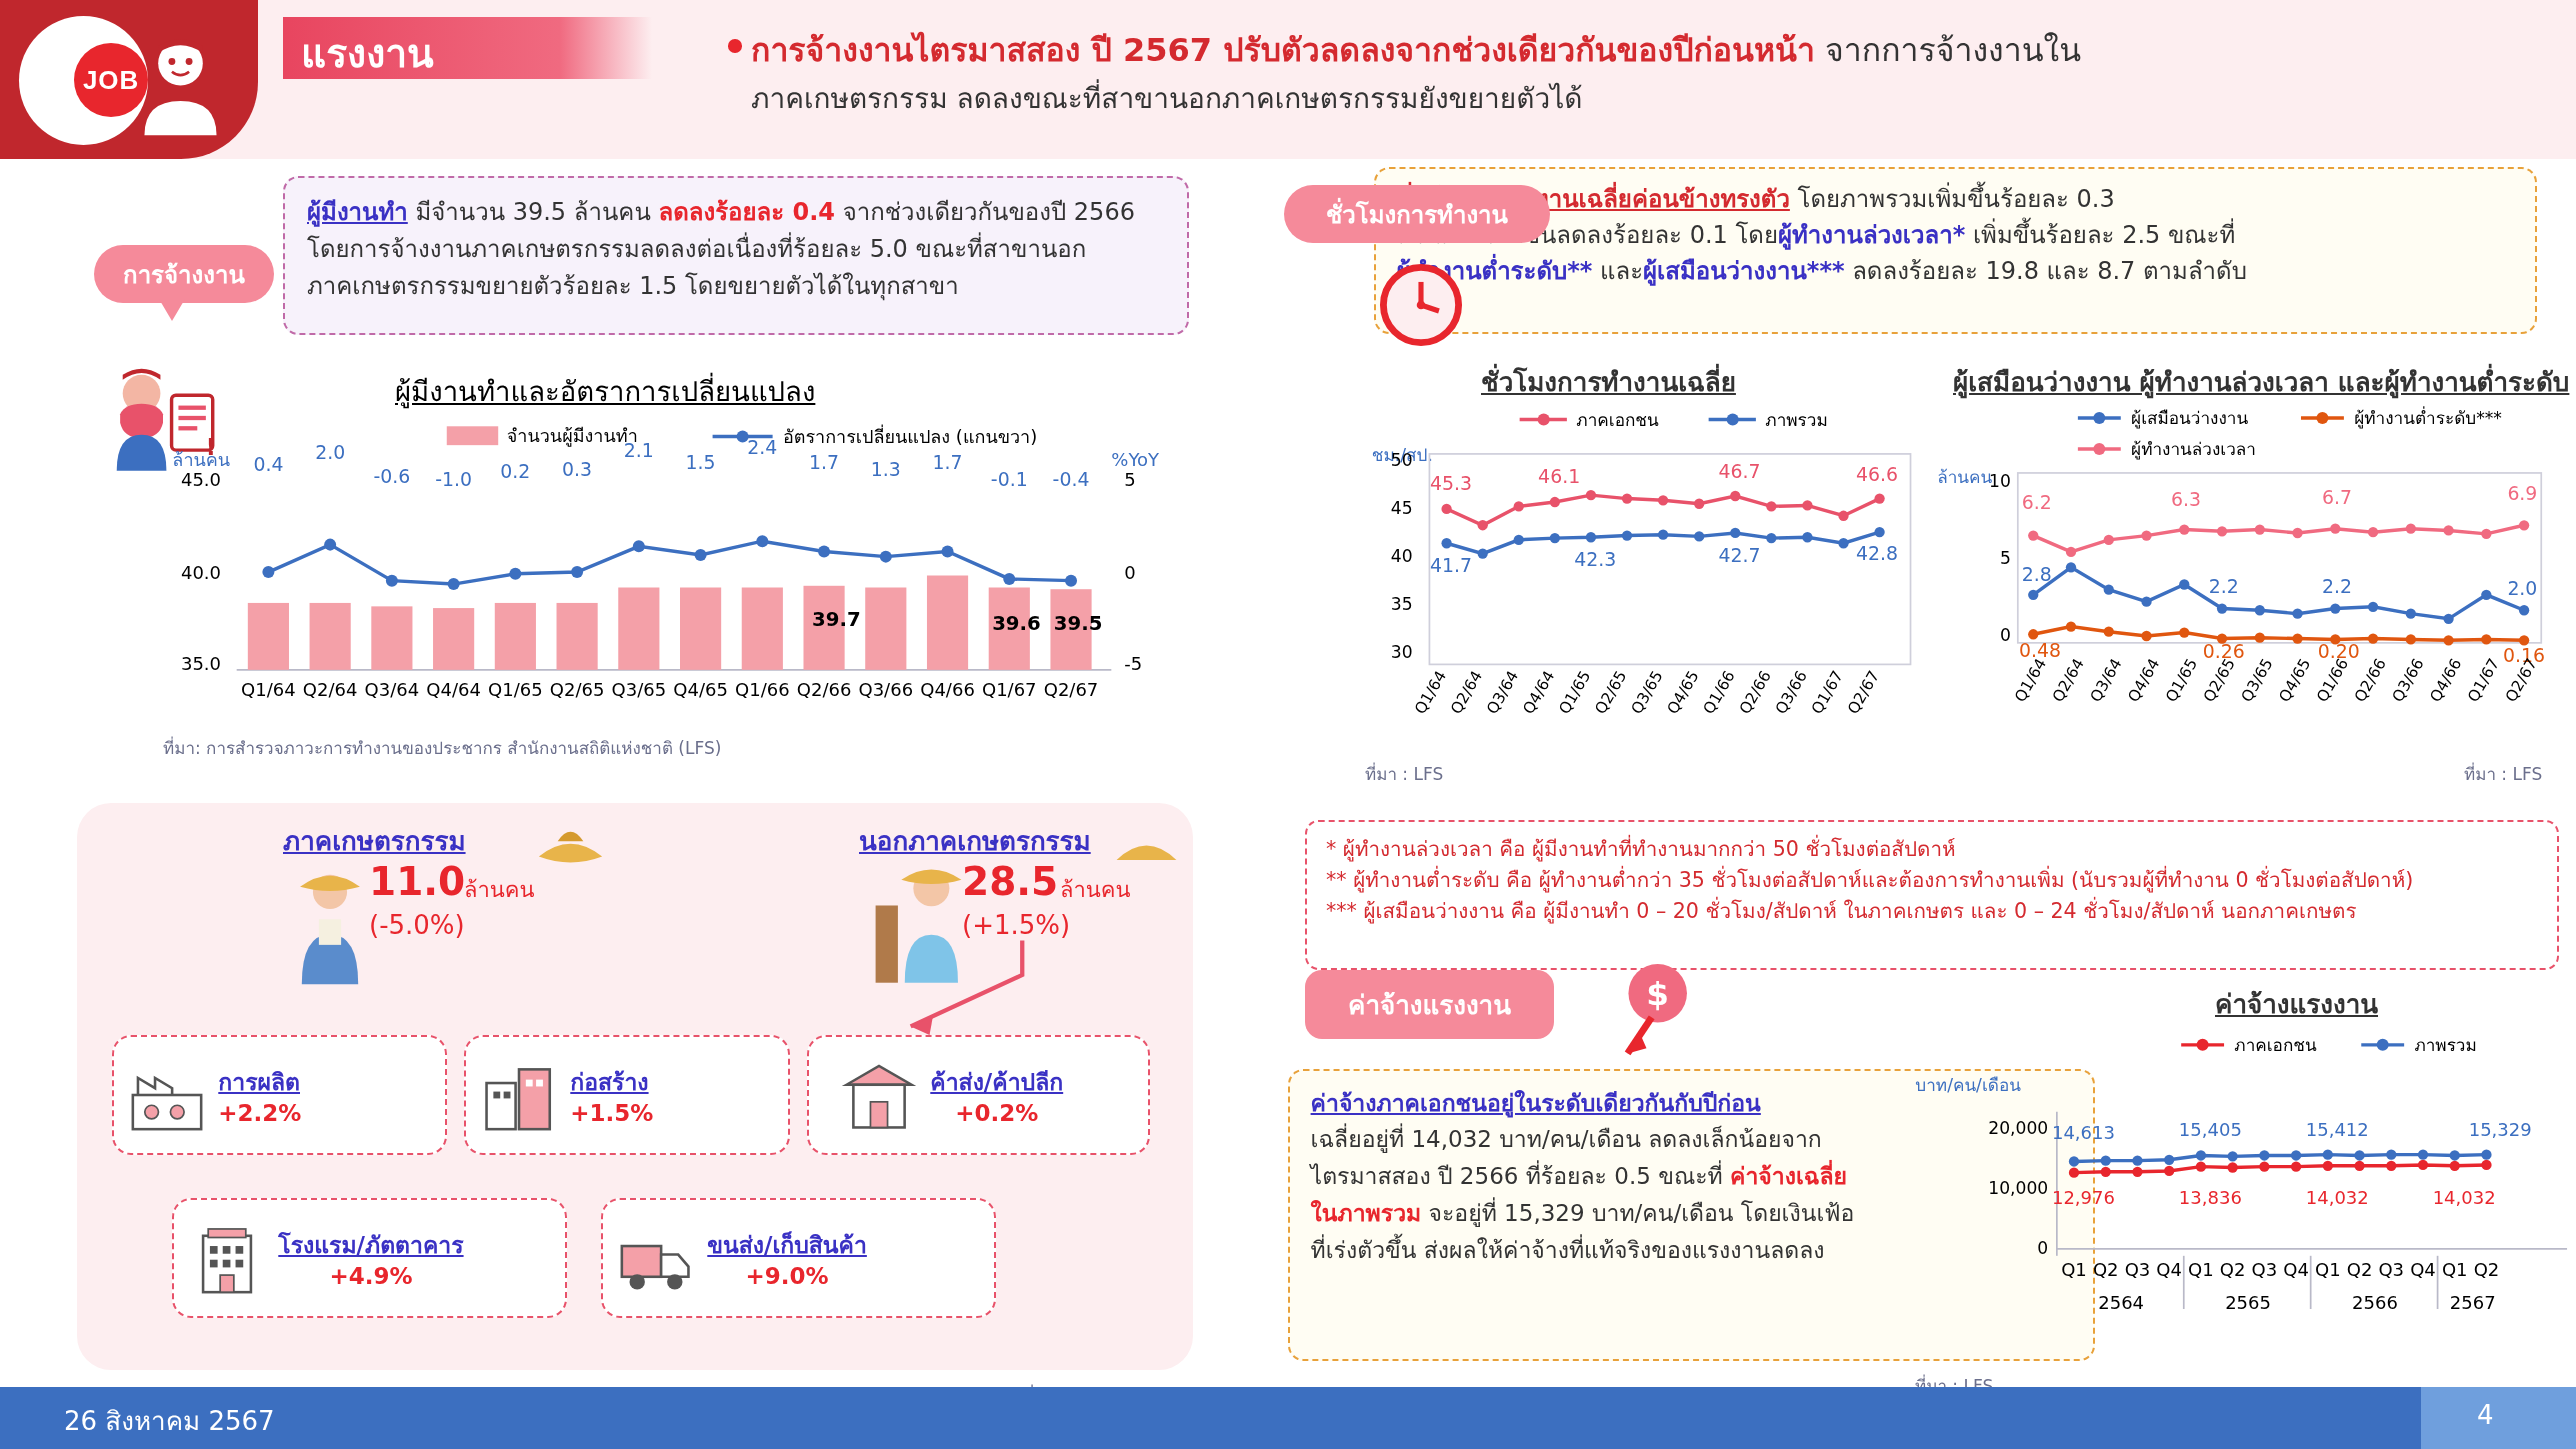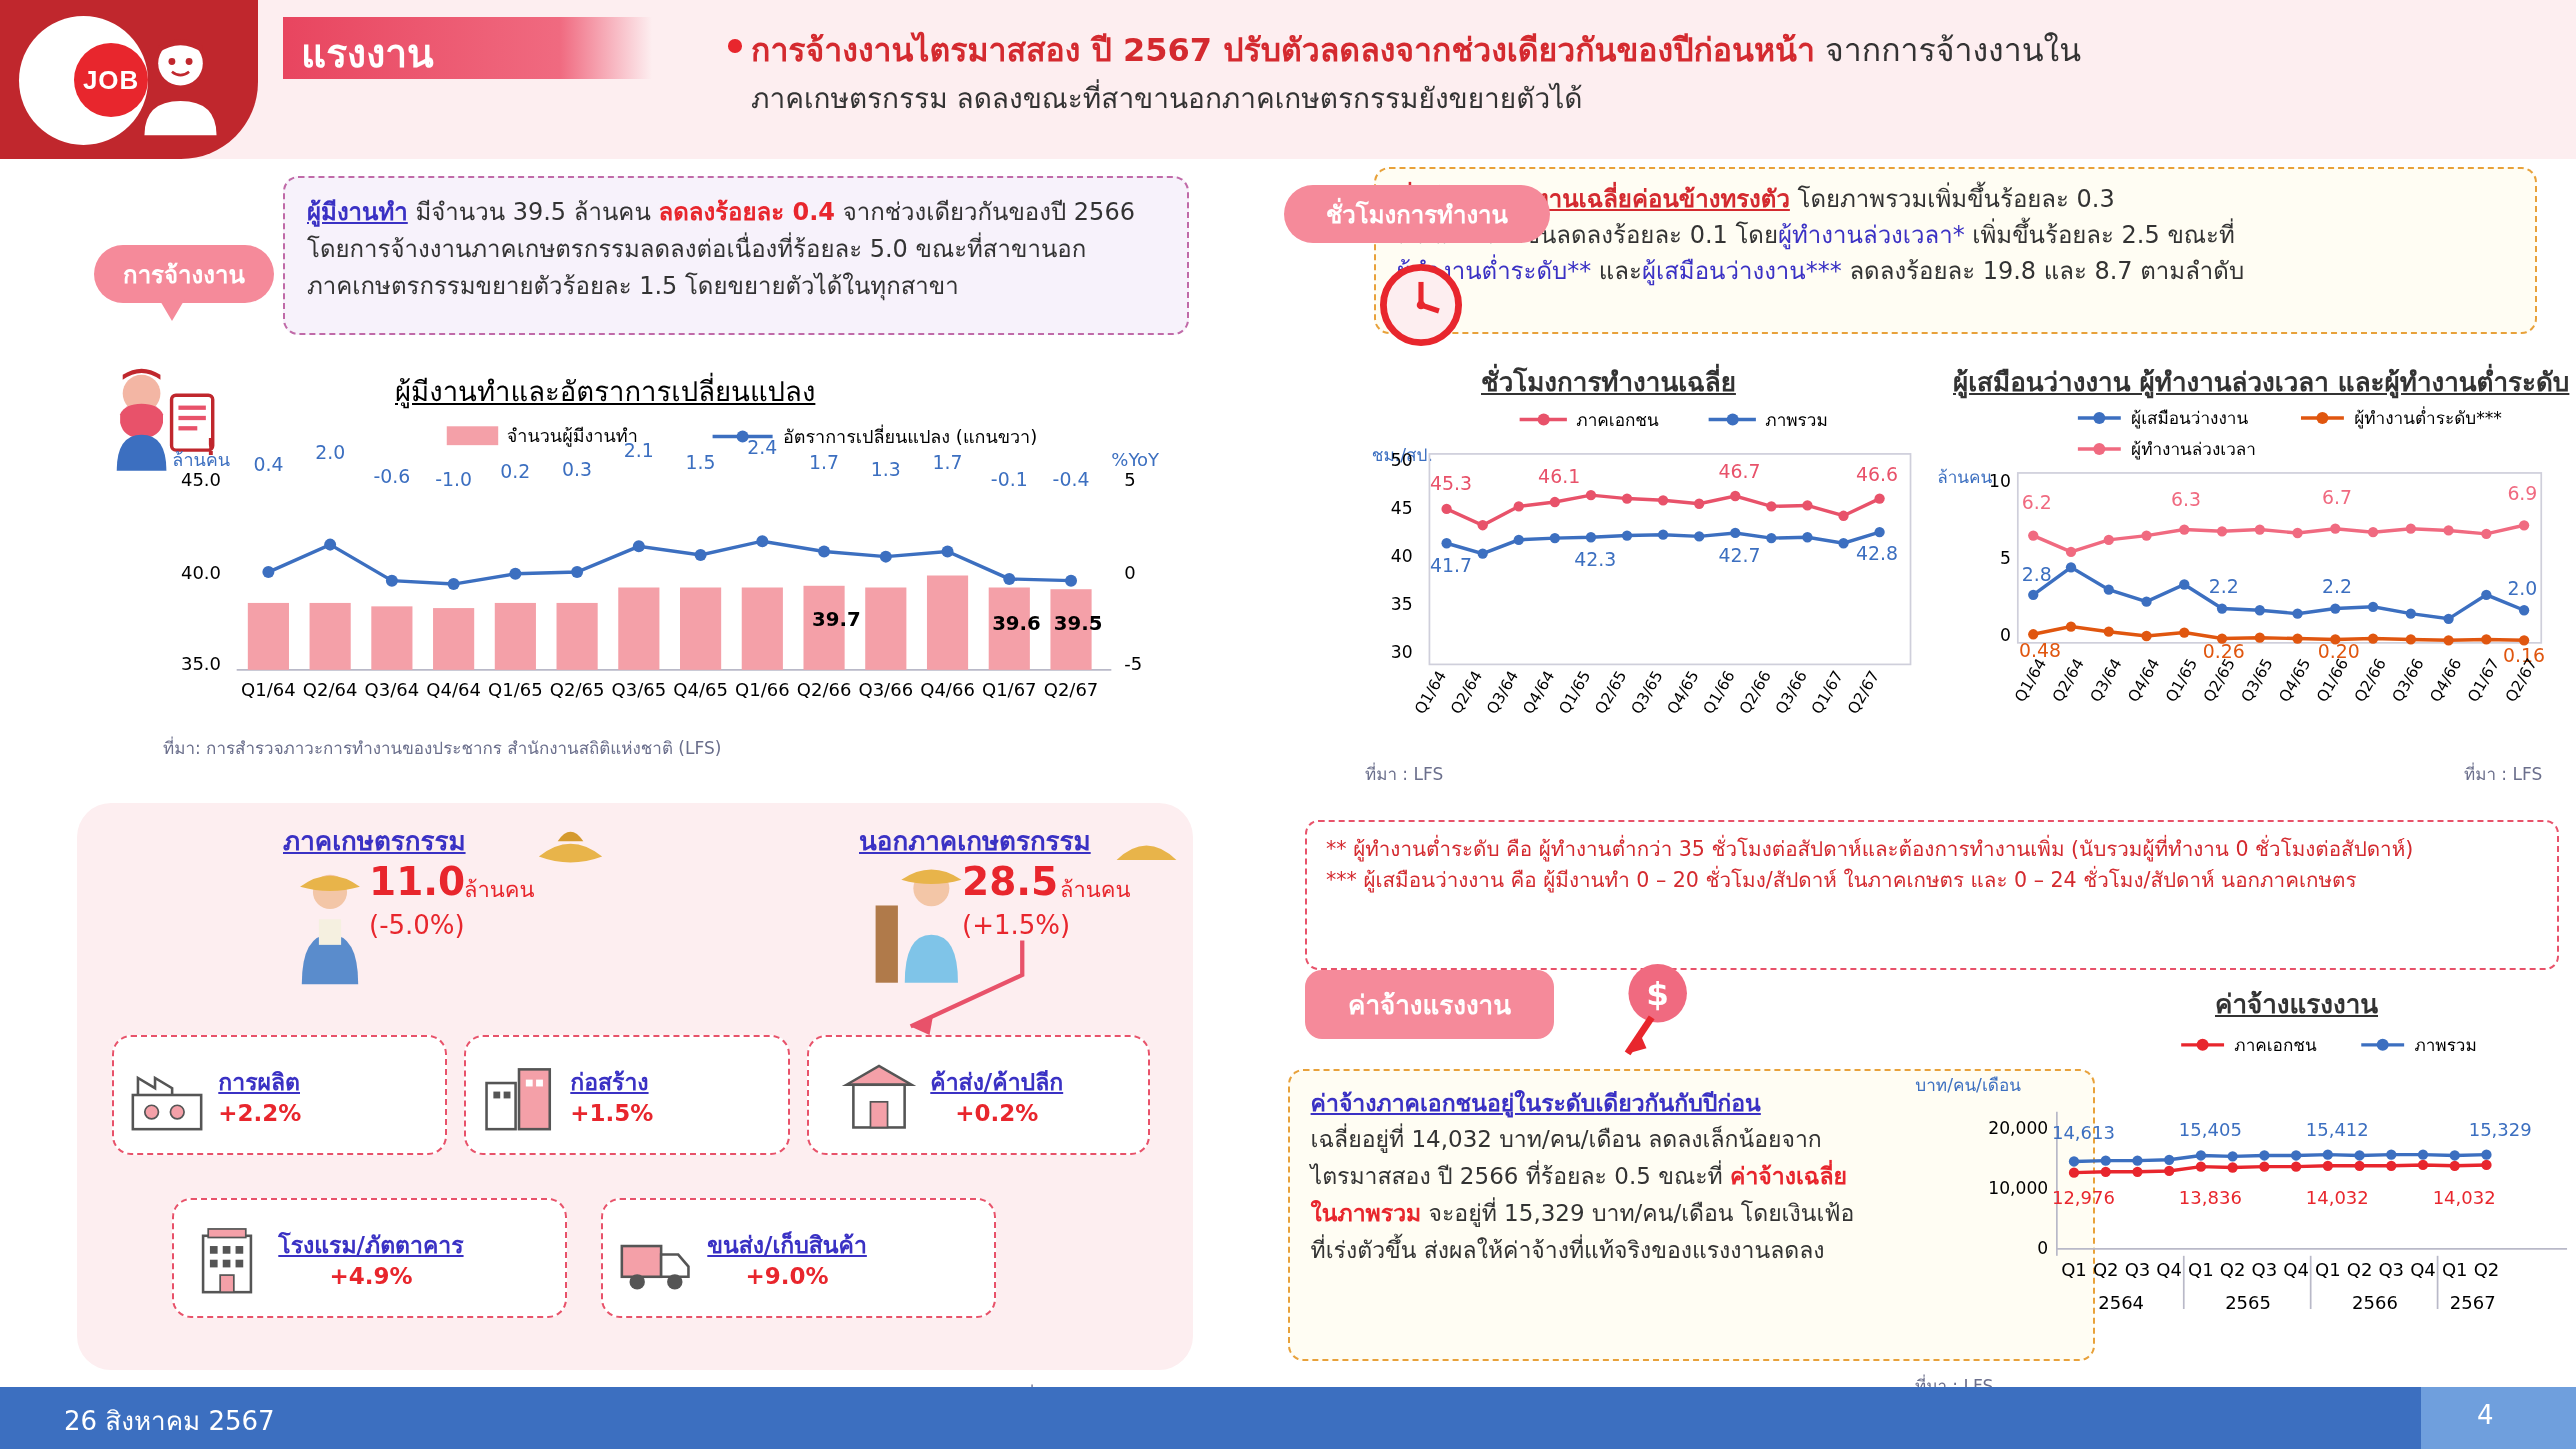--- a/index.html
+++ b/index.html
@@ -106,21 +106,21 @@
   #hours-tag{
     left:1284px;top:185px;width:266px;height:58px;background:#f58a9a;border-radius:29px;
     display:flex;align-items:center;justify-content:center;color:#fff;font-size:24px;font-weight:bold;
   }
   #hours-box{
     left:1374px;top:167px;width:1163px;height:167px;
     border:2.1px dashed #e8a13a;border-radius:15.5px;background:#fffdf3;
     padding:12px 20.6px;box-sizing:border-box;font-size:24px;line-height:1.5;
   }
   #hours-box .u{color:#d42a2f;text-decoration:underline;font-weight:bold;}
-  #hours-box .b{color:#3a31c4;font-weight:normal;margin-top:25px;}
+  #hours-box .b{color:#3a31c4;font-weight:bold;margin-top:25px;}
   #clock-icon{left:1374px;top:258px;width:94px;height:94px;}
   #chart2-title{left:1481px;top:361px;font-size:26px;font-weight:bold;text-decoration:underline;}
   #chart3-title{left:1953px;top:361px;font-size:26px;font-weight:bold;text-decoration:underline;}
   #chart2{left:1365px;top:404px;width:567px;height:361px;}
   #chart3{left:1932px;top:404px;width:635px;height:361px;}
   #footnote-box{
     left:1305px;top:820px;width:1254px;height:150px;
     border:2.1px dashed #e8526a;border-radius:13.7px;background:#ffffff;
     padding:12px 19px;box-sizing:border-box;font-size:20.6px;line-height:1.5;color:#d42a2f;
   }
@@ -586,20 +586,21 @@
     <text x="514" y="292" transform="rotate(-60 514 292)" text-anchor="end" dy="18">Q2/66</text>
     <text x="558" y="292" transform="rotate(-60 558 292)" text-anchor="end" dy="18">Q3/66</text>
     <text x="602" y="292" transform="rotate(-60 602 292)" text-anchor="end" dy="18">Q4/66</text>
     <text x="646" y="292" transform="rotate(-60 646 292)" text-anchor="end" dy="18">Q1/67</text>
     <text x="690" y="292" transform="rotate(-60 690 292)" text-anchor="end" dy="18">Q2/67</text>
   </g>
 </svg>
 <div class="abs small-note" style="left:2464px;top:760px;">ที่มา : LFS</div>
 
 <div class="abs" id="footnote-box">
+  <div>* ผู้ทำงานล่วงเวลา คือ ผู้มีงานทำที่ทำงานมากกว่า 50 ชั่วโมงต่อสัปดาห์</div>
   <div>** ผู้ทำงานต่ำระดับ คือ ผู้ทำงานต่ำกว่า 35 ชั่วโมงต่อสัปดาห์และต้องการทำงานเพิ่ม (นับรวมผู้ที่ทำงาน 0 ชั่วโมงต่อสัปดาห์)</div>
   <div>*** ผู้เสมือนว่างงาน คือ ผู้มีงานทำ 0 – 20 ชั่วโมง/สัปดาห์ ในภาคเกษตร และ  0 – 24 ชั่วโมง/สัปดาห์ นอกภาคเกษตร</div>
 </div>
 
 <div class="abs" id="wage-tag">ค่าจ้างแรงงาน</div>
 <svg class="abs" style="left:1576px;top:957px;width:129px;height:112px;" viewBox="0 0 150 130">
   <circle cx="95" cy="42" r="34" fill="#f06a80"></circle>
   <text x="95" y="56" font-size="38" fill="#ffffff" text-anchor="middle" font-weight="bold">$</text>
   <path d="M88 70 L60 112" stroke="#e8262d" stroke-width="8" fill="none"></path>
   <path d="M60 112 l22 -6 l-8 -18 z" fill="#e8262d"></path>

